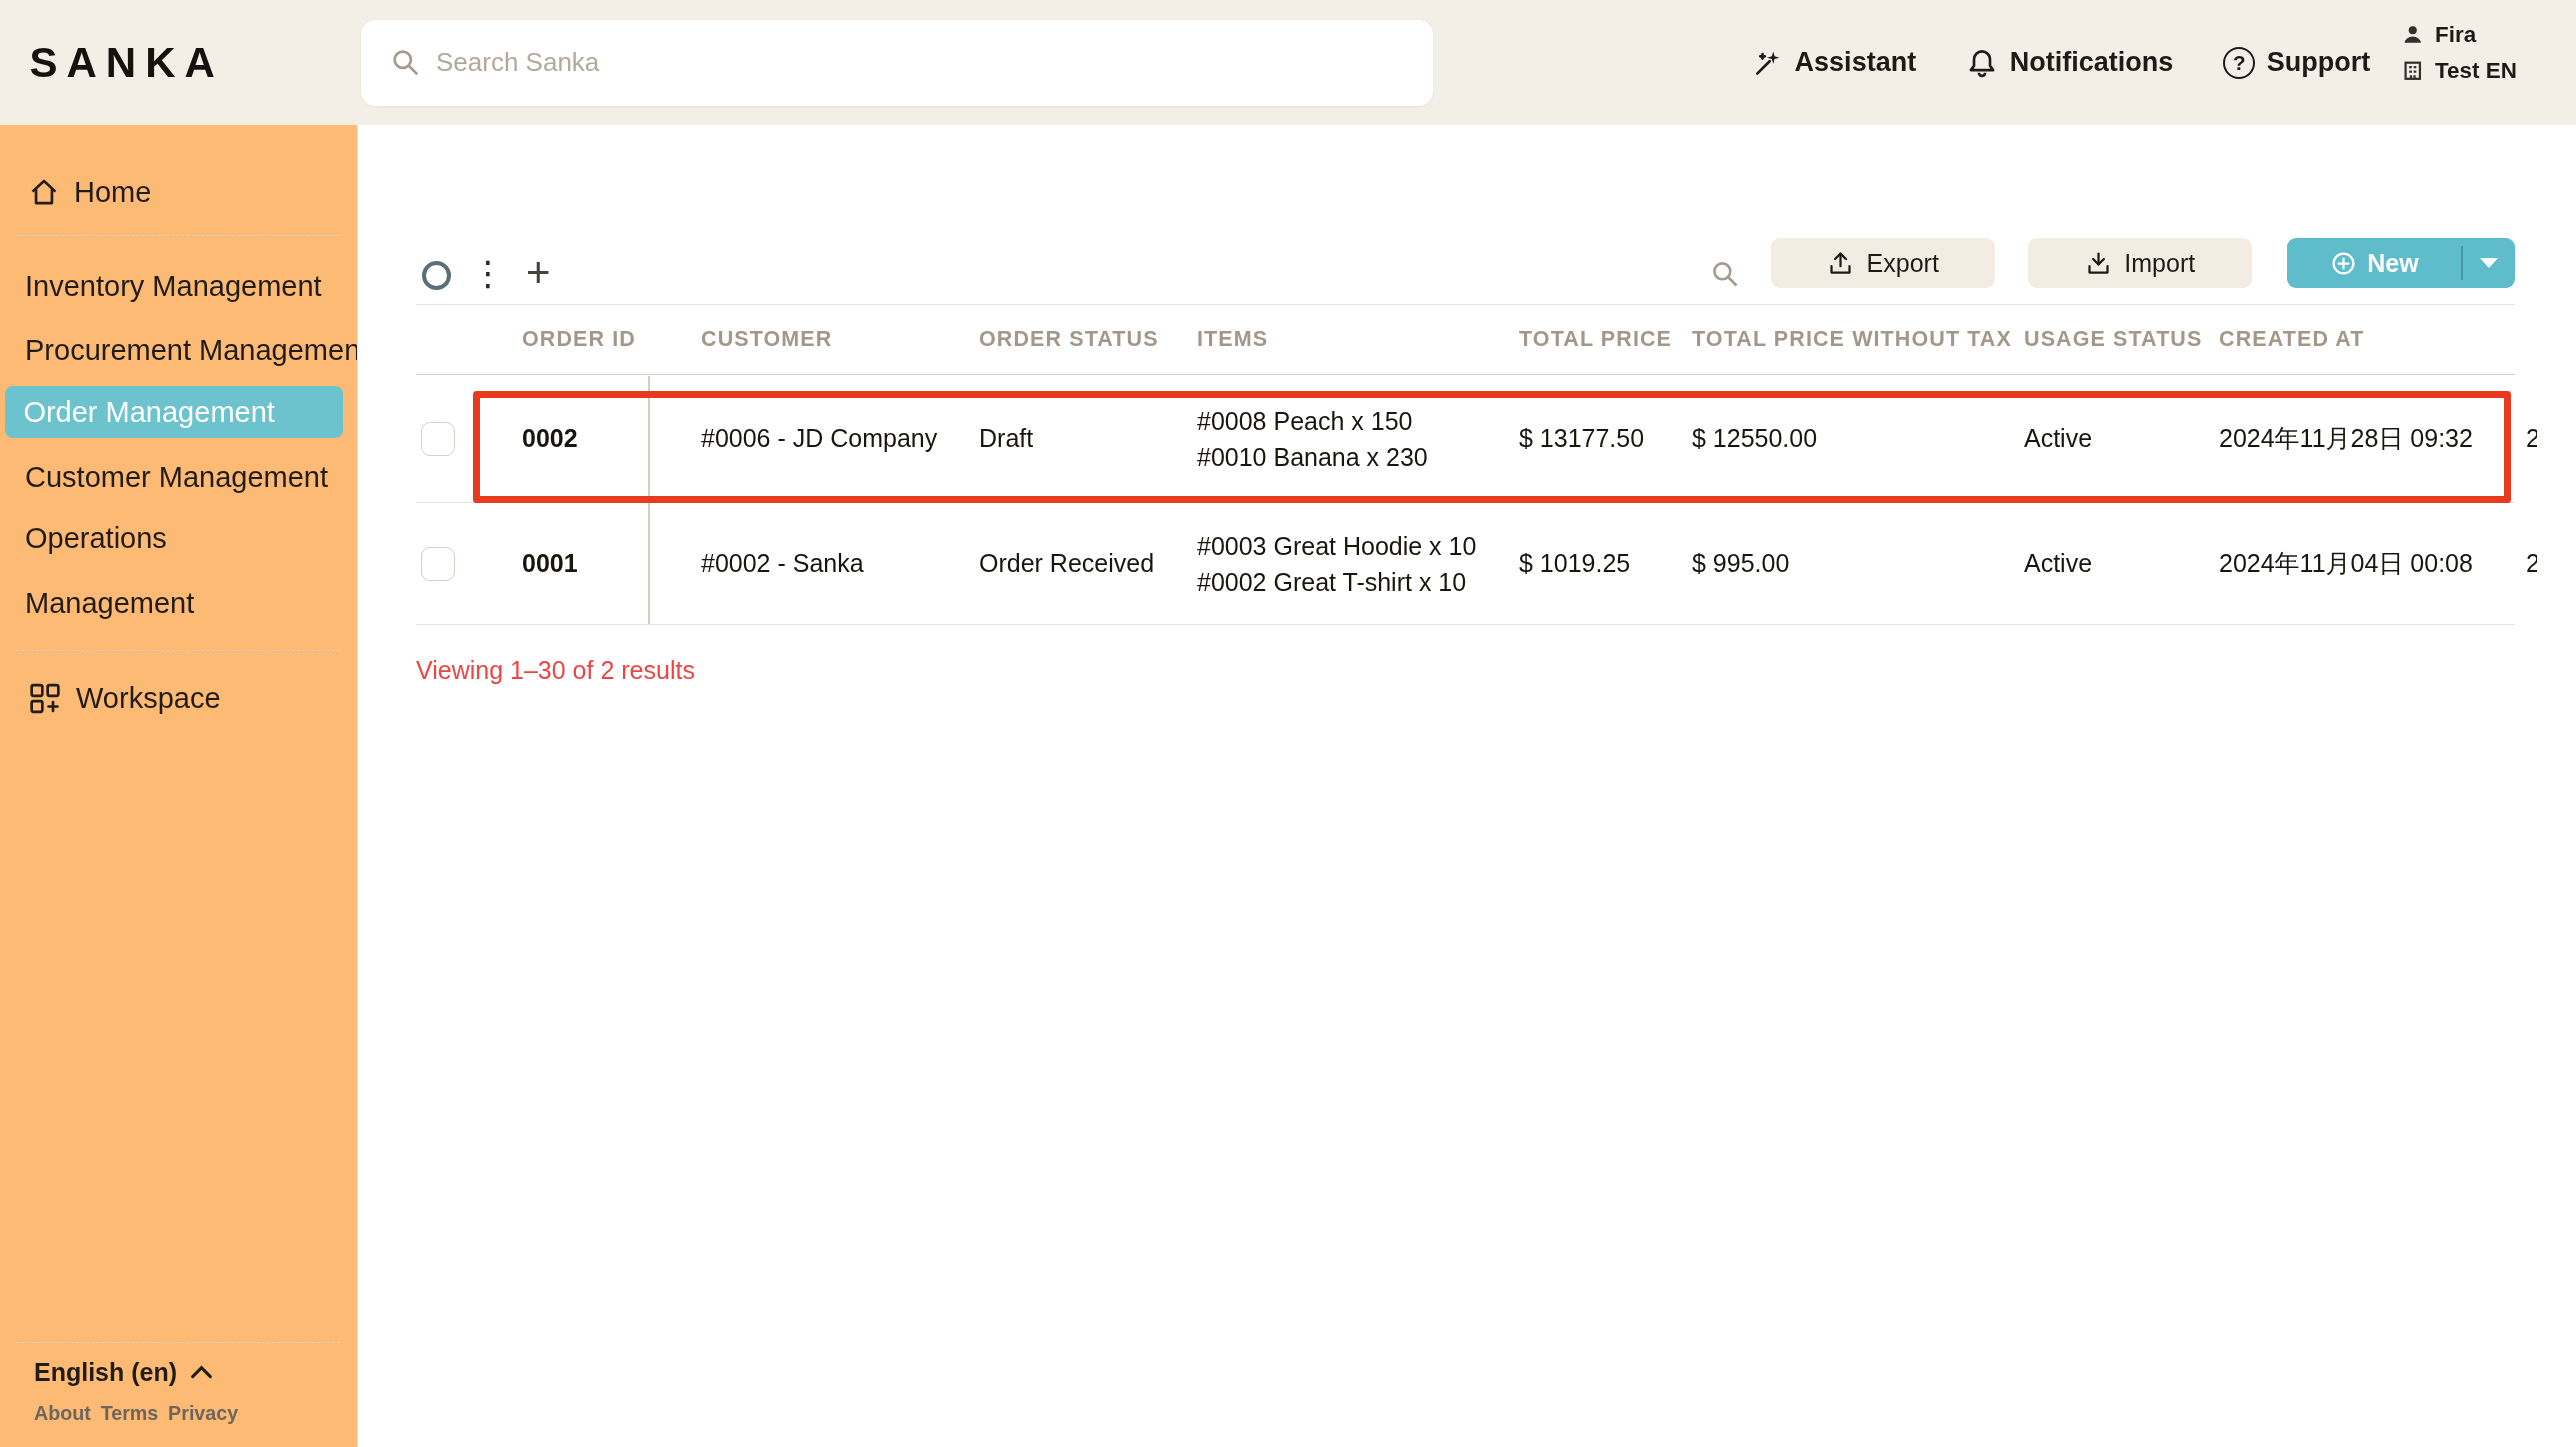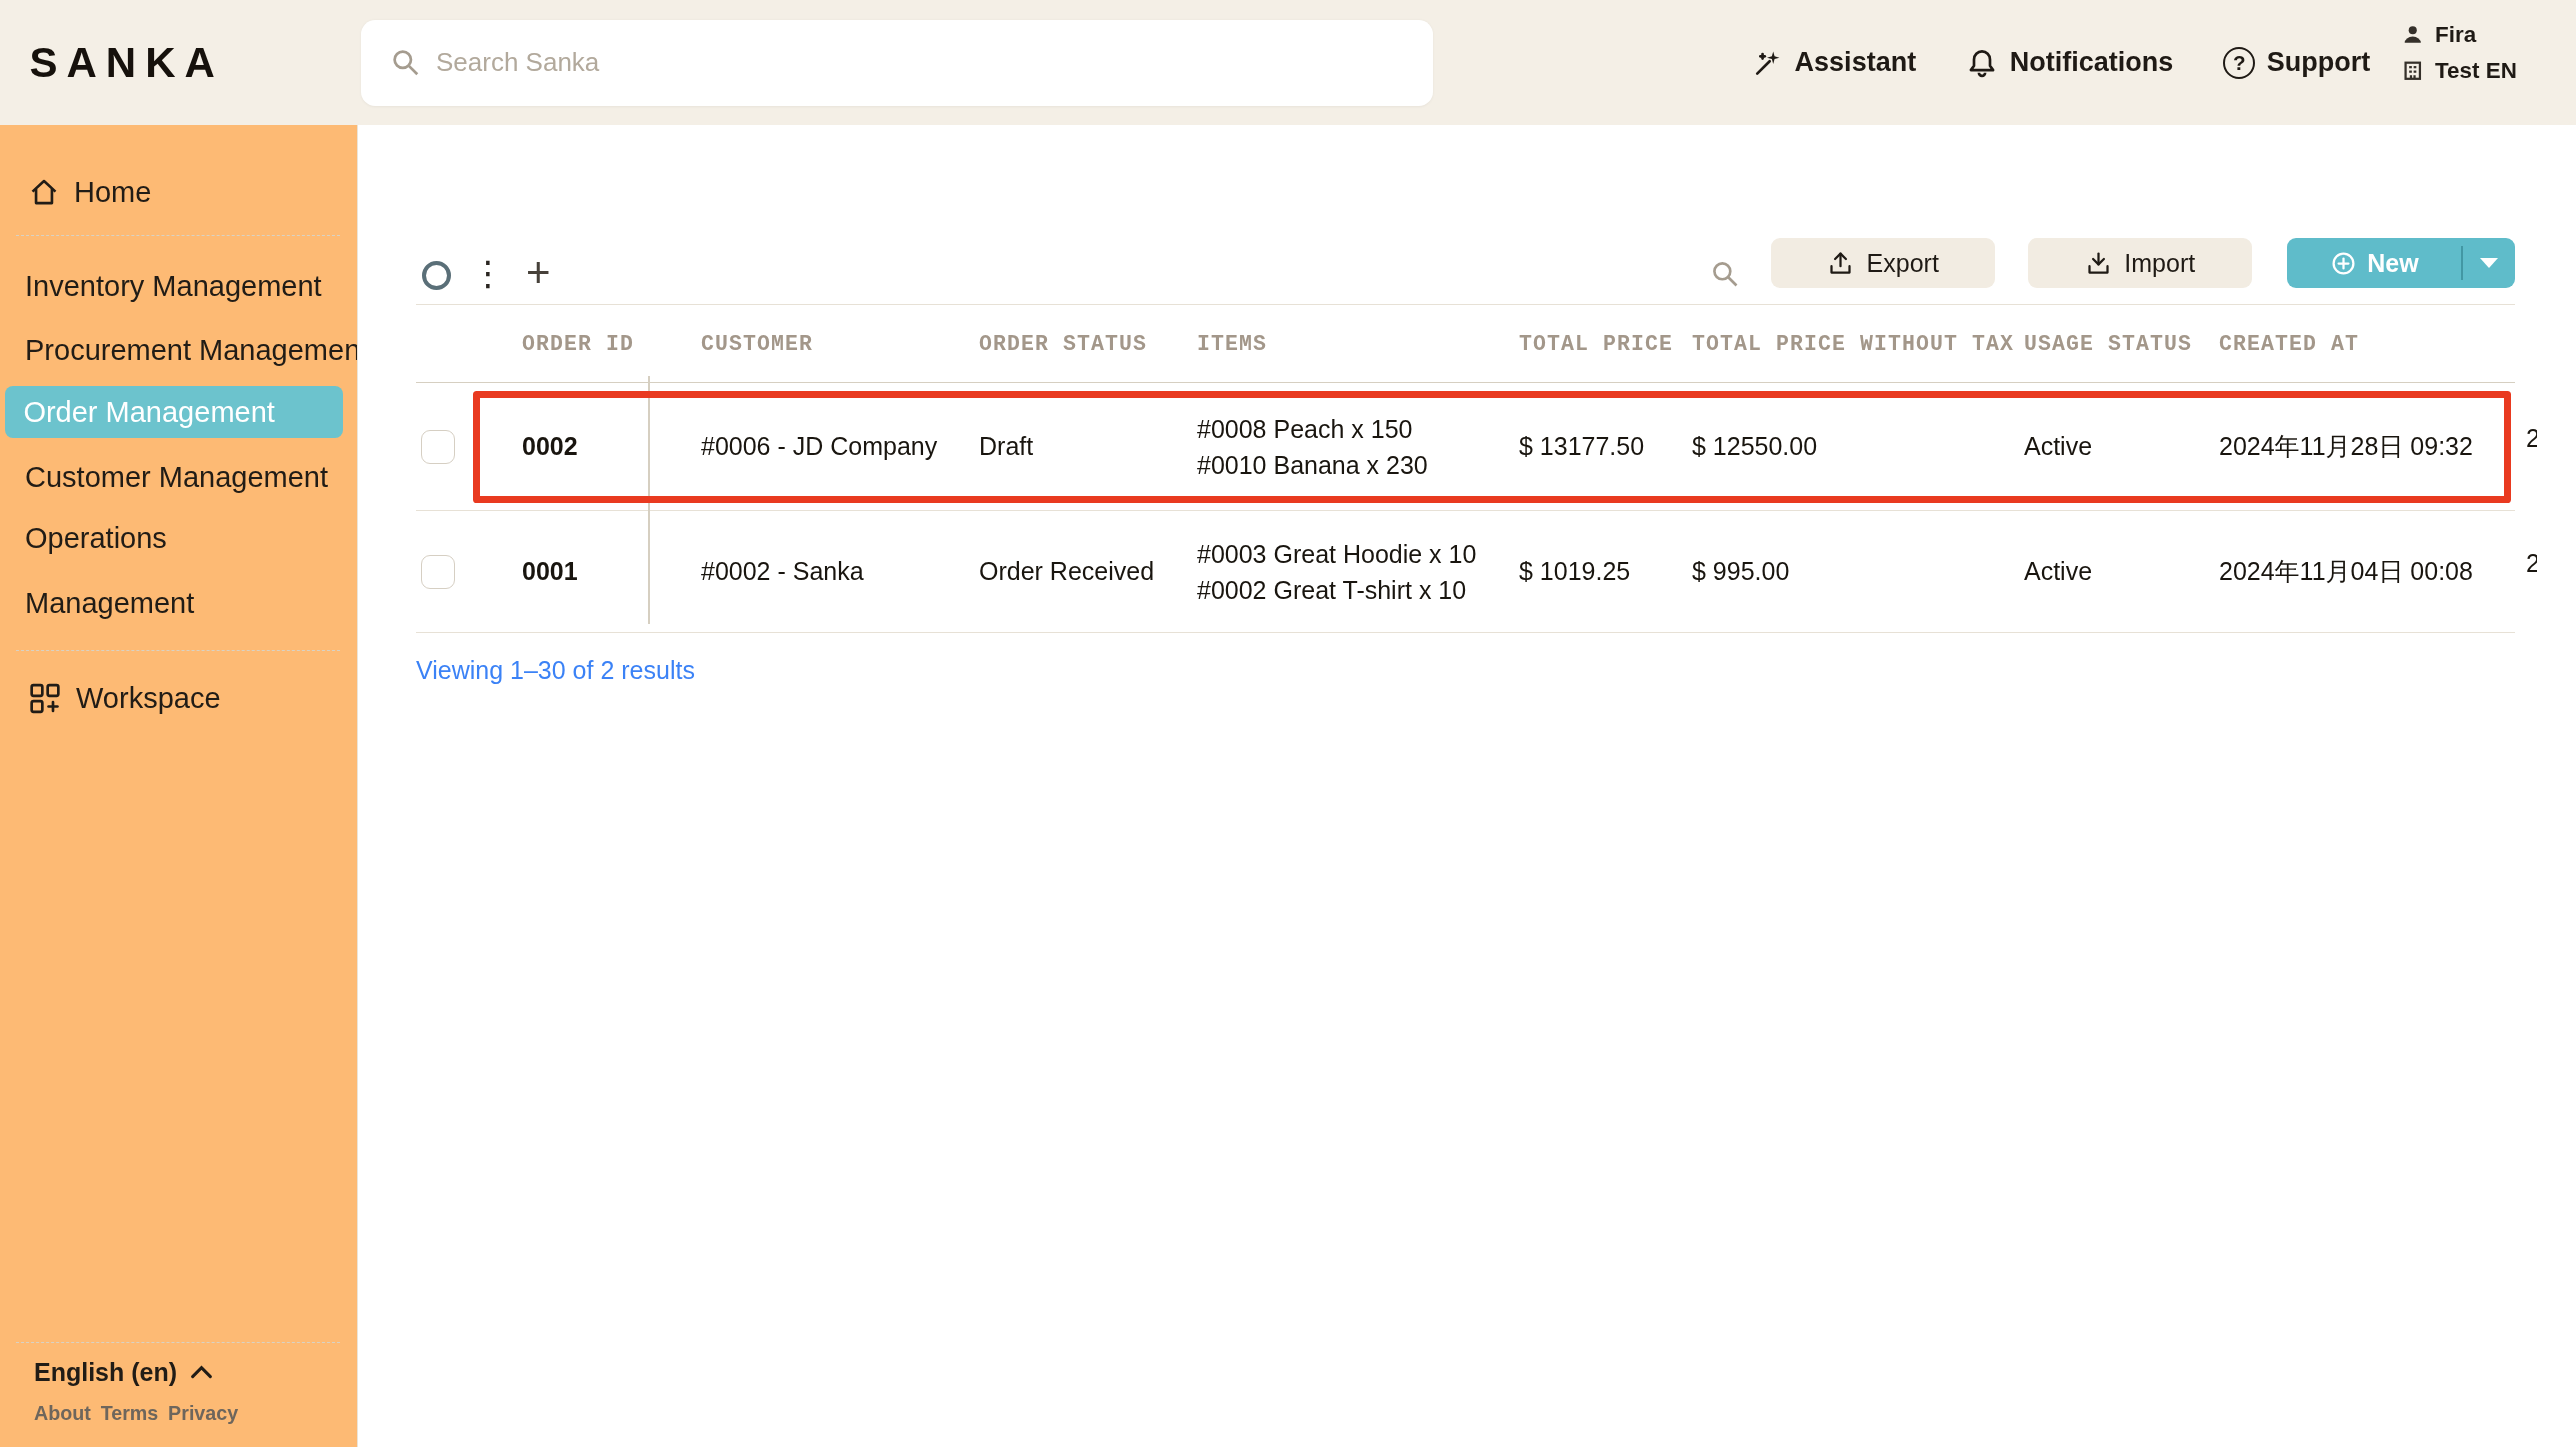--- a/index.html
+++ b/index.html
@@ -56,35 +56,35 @@
              background:#5fbcca; display:flex; overflow:hidden; }
   .new-main { flex:1; display:flex; align-items:center; justify-content:center; gap:10.7px;
               color:#ffffff; font-size:25px; font-weight:700; }
   .new-sep { width:1.8px; background:rgba(14,84,94,0.35); margin:8px 0; }
   .new-caret { width:52px; display:flex; align-items:center; justify-content:center; }
   .caret-down { width:0; height:0; border-left:9px solid transparent; border-right:9px solid transparent;
                 border-top:10.7px solid #ffffff; }
   
   .tbl { position:absolute; left:58px; top:179px; width:2099px; }
   .grid { display:grid; grid-template-columns:106px 179px 278px 218px 322px 173px 332px 195px 296px; align-items:center; }
-  .thead { height:79px; border-top:1.8px solid #e7e1d6; border-bottom:1.8px solid #d6cfc1;font-family:Liberation Mono, monospace; }
+  .thead { height:71px; border-top:1.8px solid #e7e1d6; border-bottom:1.8px solid #d6cfc1; }
   .th { font-size:21.5px; font-weight:700; letter-spacing:1.1px; color:#a3978a; white-space:nowrap; }
   .trow { border-bottom:1.8px solid #e7e1d6; }
   .trow.r1 { height:128px; }
   .trow.r2 { height:122px; }
   .td { font-size:25px; color:#19150f; white-space:nowrap; padding-right:7.2px; }
   .td.oid { font-weight:700; }
   .items-cell { display:flex; flex-direction:column; line-height:36px; }
   .checkbox { width:34px; height:34px; margin-left:4.5px; border:1.8px solid #d6cfc3; border-radius:9px; background:#ffffff; }
   .vline { position:absolute; left:290px; top:251px; width:1.8px; height:248px; background:#d6cfc1; }
   .annotation { position:absolute; left:115px; top:266px; width:2038px; height:112px;
                 border:7.2px solid #e93a20; border-radius:3.6px; z-index:6; pointer-events:none; }
   .clip-next { position:absolute; width:10.7px; height:36px; overflow:hidden; font-size:25px; line-height:36px;
                left:2168px; color:#19150f; }
-  .results { position:absolute; left:58px; top:531px; font-size:25px; color:#3b82f6; }
+  .results { position:absolute; left:58px; top:531px; font-size:25px; color:#ef4444; }
   svg { display:block; }
 </style>
 </head>
 <body>
 
 <header class="topbar">
   <div class="logo">SANKA</div>
 
   <div class="searchbar">
     <span>

